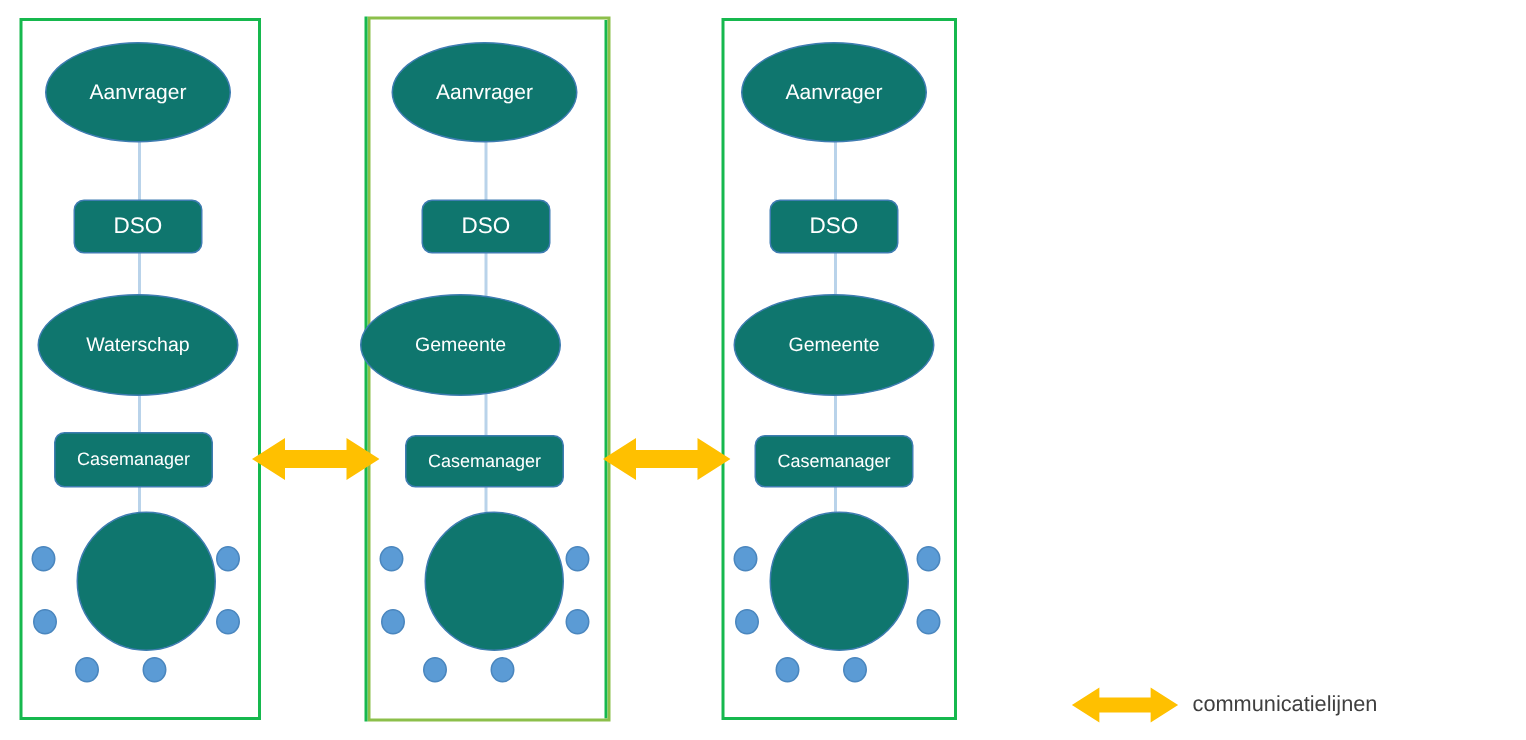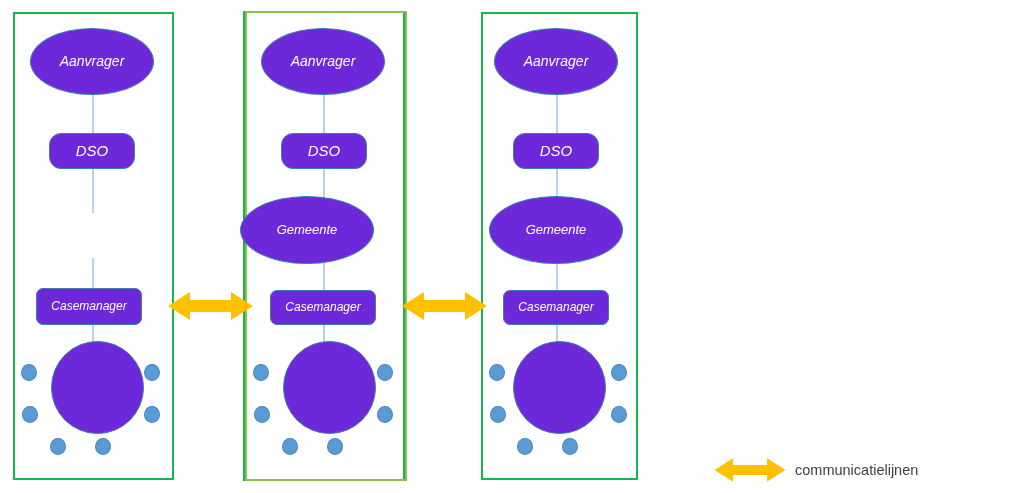--- a/index.html
+++ b/index.html
@@ -41,45 +41,43 @@
     top: -2px;
     bottom: -2px;
     width: 2px;
     background: #16B84E;
   }
 
   
   .node {
     position: absolute;
     box-sizing: border-box;
-    background: #6d28d9;
+    background: #0f766e;
     border: 1px solid #3E7CB1;
     color: #ffffff;
     display: flex;
     align-items: center;
     justify-content: center;
     line-height: 1.1;
     user-select: none;
-    font-style: italic;
   }
   .node.ellipse {
     border-radius: 50%;
   }
   .node.rounded-rect {
     border-radius: 7px;
   }
   .node.circle {
     border-radius: 50%;
   }
   .node.actor {
     font-size: 14px;
   }
   .node.dso {
     font-size: 15px;
-    border-radius: 12px;
   }
   .node.org {
     font-size: 13px;
   }
   .node.casemanager {
     font-size: 12px;
   }
 
   
   .advisor-dot {
@@ -139,20 +137,21 @@
 
   <div class="connector" style="left:92px; top:88px; height:52px;"></div>
   <div class="connector" style="left:92px; top:165px; height:48px;"></div>
   <div class="connector" style="left:92px; top:258px; height:38px;"></div>
   <div class="connector" style="left:92px; top:321px; height:26px;"></div>
 
   <div class="node ellipse actor" style="left:30px; top:28px; width:124px; height:67px;">Aanvrager</div>
 
   <div class="node rounded-rect dso" style="left:49px; top:133px; width:86px; height:36px;">DSO</div>
 
+  <div class="node ellipse org" style="left:25px; top:196px; width:134px; height:68px;">Waterschap</div>
 
   <div class="node rounded-rect casemanager" style="left:36px; top:288px; width:106px; height:37px;">Casemanager</div>
 
   <div class="node circle" style="left:51px; top:341px; width:93px; height:93px;"></div>
 
   <div class="advisor-dot" style="left:21px; top:364px;"></div>
   <div class="advisor-dot" style="left:22px; top:406px;"></div>
   <div class="advisor-dot" style="left:50px; top:438px;"></div>
   <div class="advisor-dot" style="left:95px; top:438px;"></div>
   <div class="advisor-dot" style="left:144px; top:406px;"></div>

